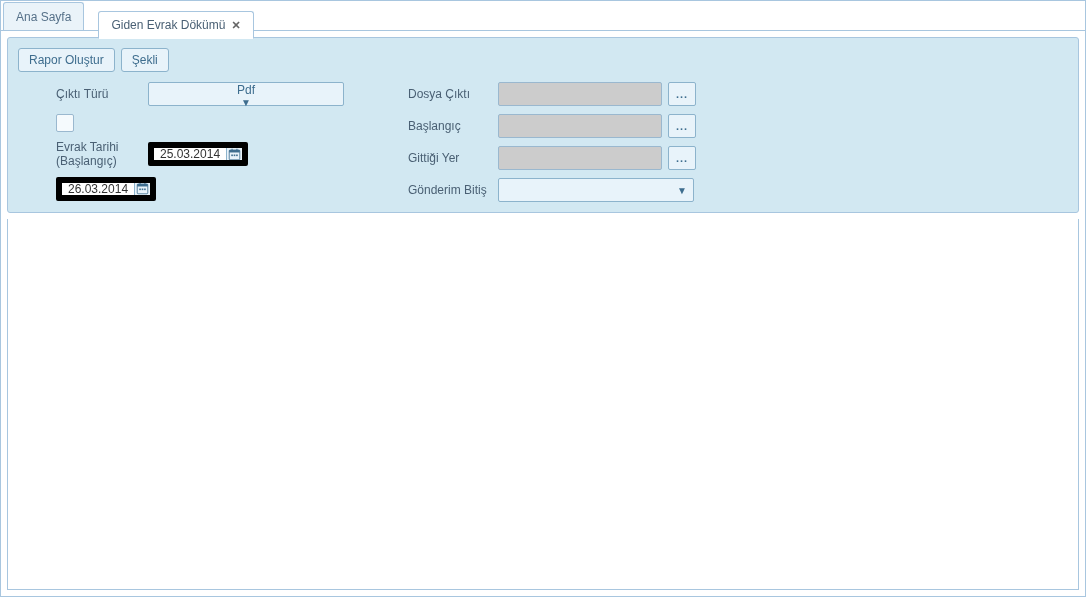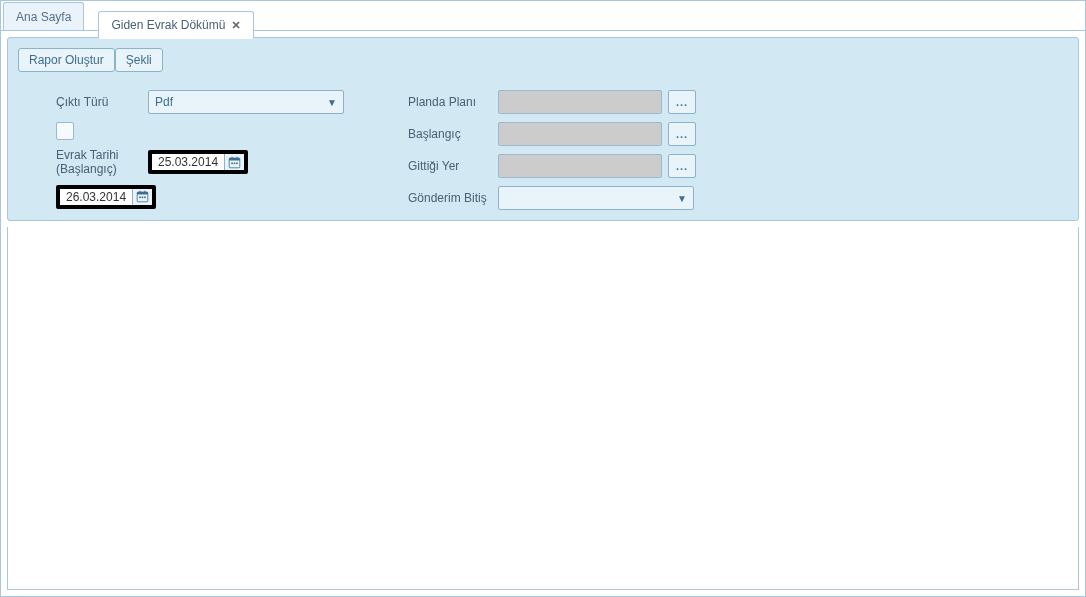--- a/index.html
+++ b/index.html
@@ -57,21 +57,22 @@
     .toolbar-area {
       background: #d2e8f2;
       border-bottom: 1px solid #a8c6df;
       padding: 10px;
       margin: 6px;
       border: 1px solid #a8c6df;
       border-radius: 3px;
     }
     .toolbar {
       display: flex;
-      margin-bottom: 18px;
+      gap: 6px;
+      margin-bottom: 10px;
     }
     .btn {
       border: 1px solid #8cb3cc;
       background: #e8f3fa;
       color: #3e6d8e;
       padding: 4px 10px;
       border-radius: 3px;
       cursor: pointer;
       font-size: 12px;
     }
@@ -102,20 +103,21 @@
       border: 1px solid #8cb3cc;
       border-radius: 2px;
       background: #e8f3fa;
       display: flex;
       align-items: center;
       justify-content: space-between;
       padding: 0 6px;
       color: #3e6d8e;
       cursor: pointer;
       font-size: 12px;
+      flex-direction: column;
     }
     .dropdown .arrow {
       color: #3e6d8e;
       font-size: 10px;
     }
     .dropdown-empty {
       width: 196px;
       height: 24px;
       border: 1px solid #8cb3cc;
       border-radius: 2px;
@@ -133,21 +135,21 @@
       height: 18px;
       border: 1px solid #9ab8cf;
       border-radius: 2px;
       background: #f5fafd;
       cursor: pointer;
     }
 
     .dateinput {
       display: flex;
       align-items: center;
-      border: 4px solid #000000;
+      border: 6px solid #000000;
       border-radius: 2px;
       height: 24px;
       background: #fff;
       overflow: hidden;
       width: 100px;
     }
     .dateinput input {
       border: none;
       outline: none;
       width: 72px;
@@ -274,21 +276,21 @@
               </svg>
             </div>
           </div>
         </div>
 
       </div>
 
       <div class="col">
 
         <div class="row">
-          <div class="lbl2">Planda Planı</div>
+          <div class="lbl2">Dosya Çıktı</div>
           <div class="text-lookup">
             <div class="readonly-input"></div>
             <div class="lookup-btn">...</div>
           </div>
         </div>
 
         <div class="row">
           <div class="lbl2">Başlangıç</div>
           <div class="text-lookup">
             <div class="readonly-input"></div>

